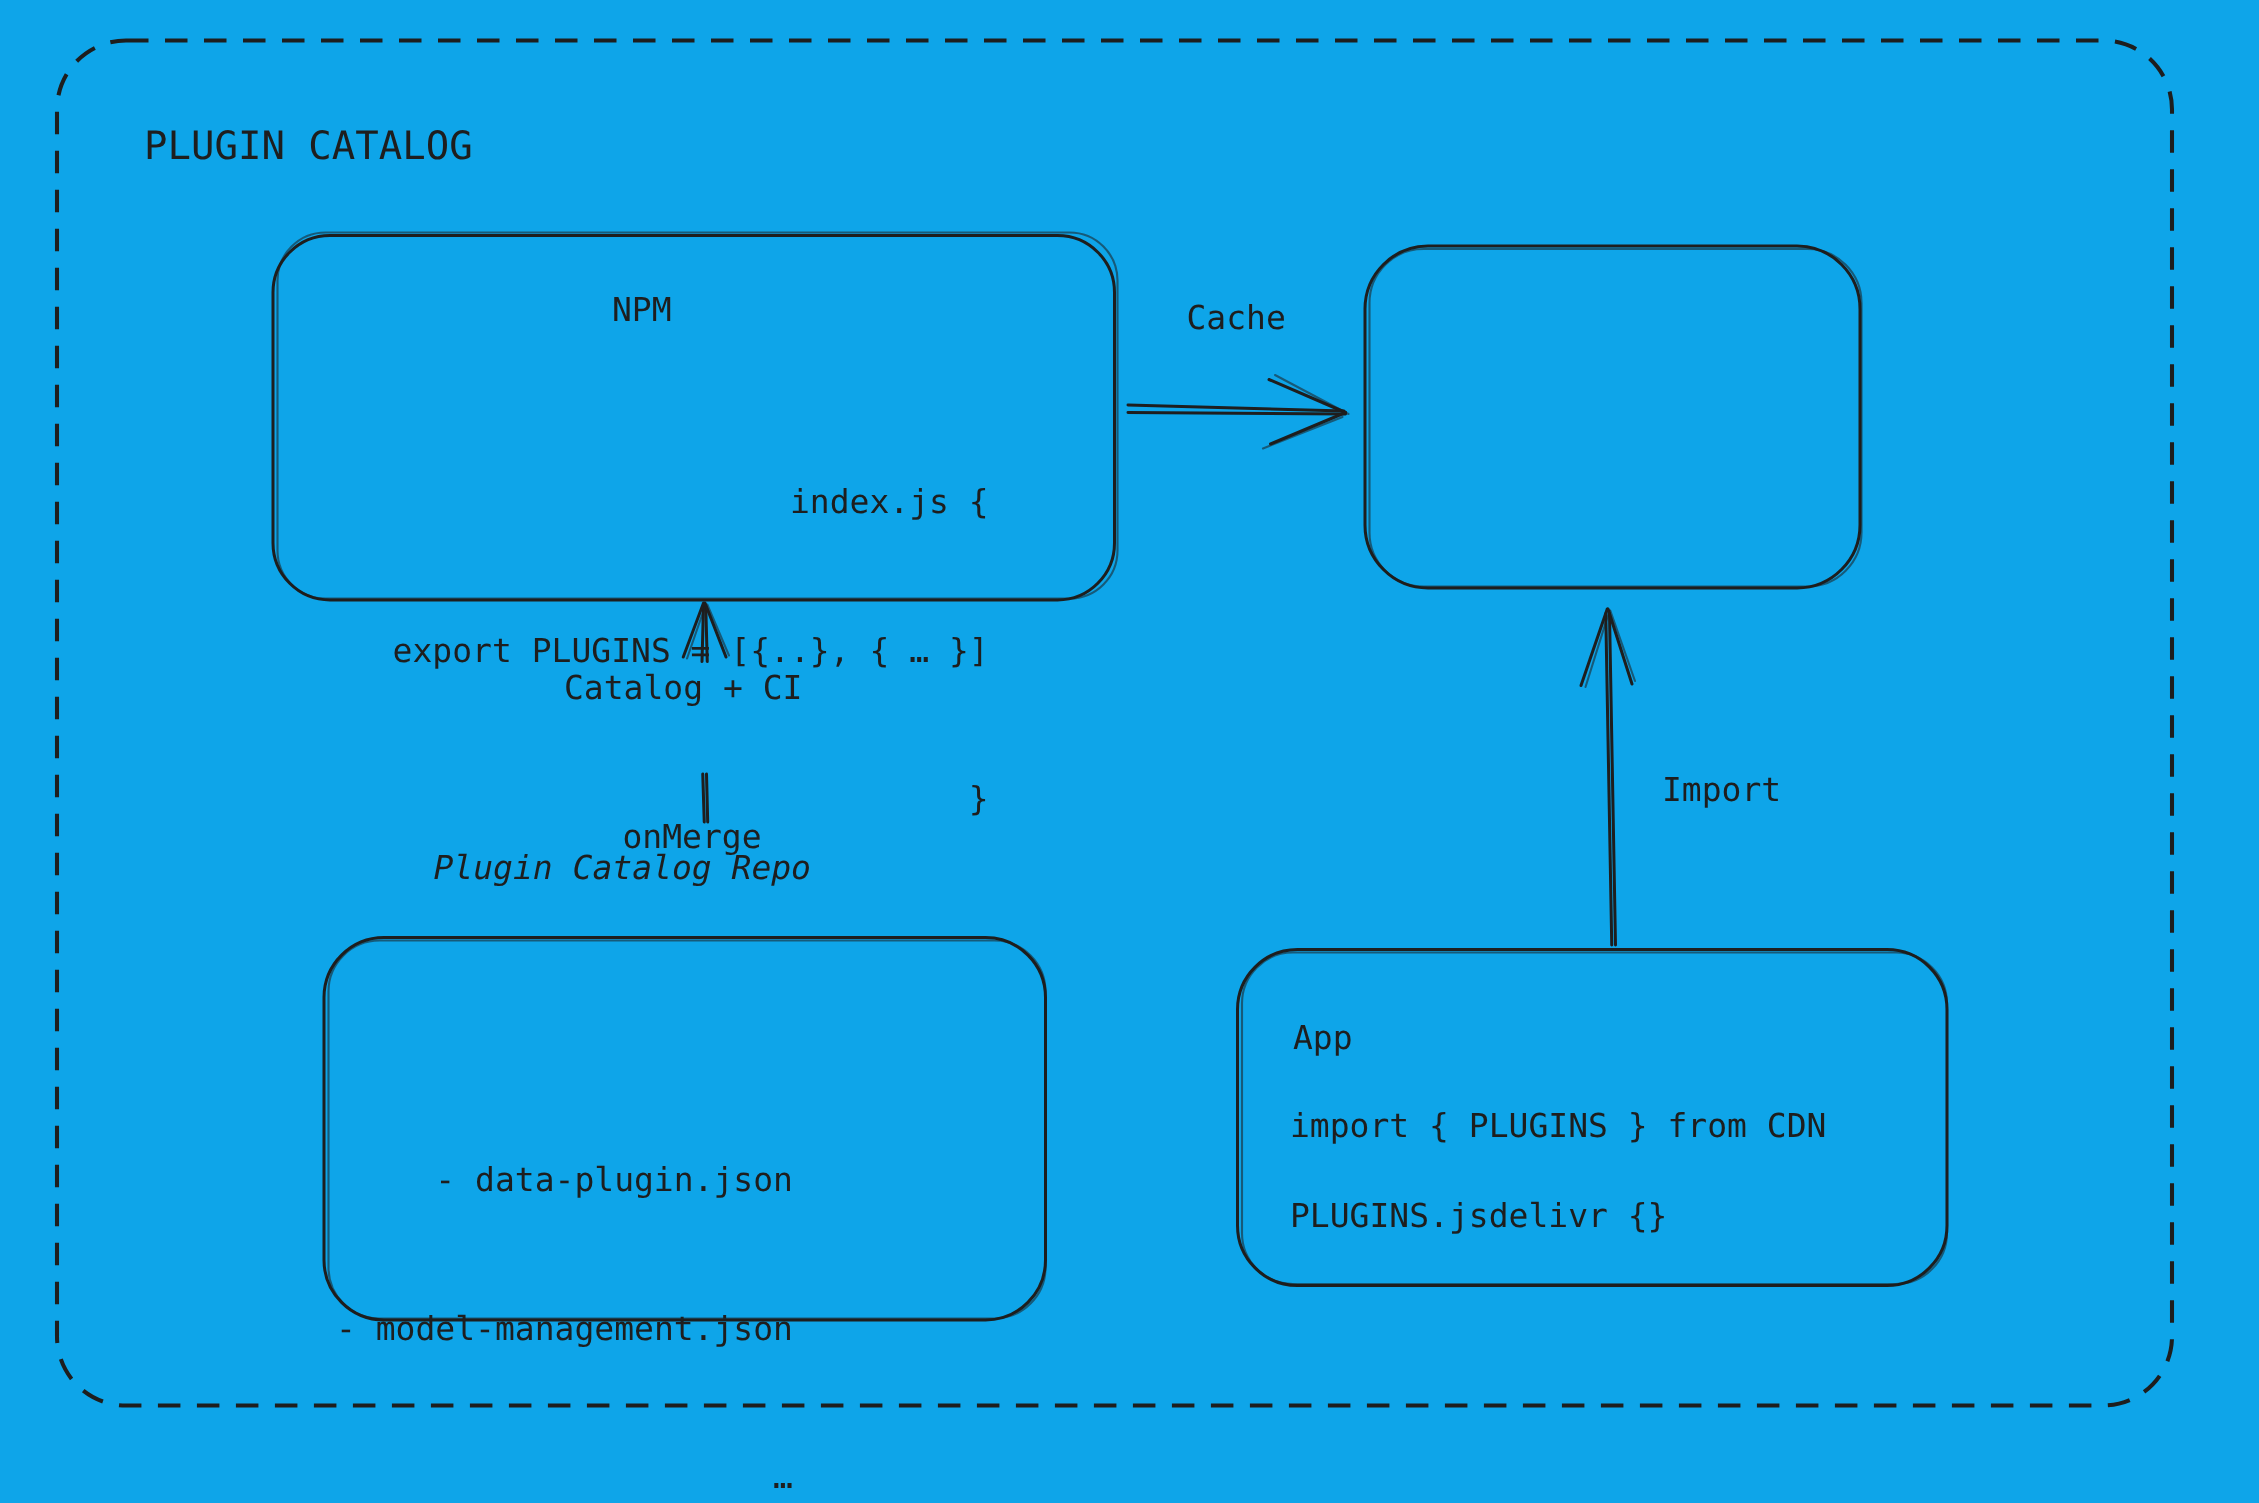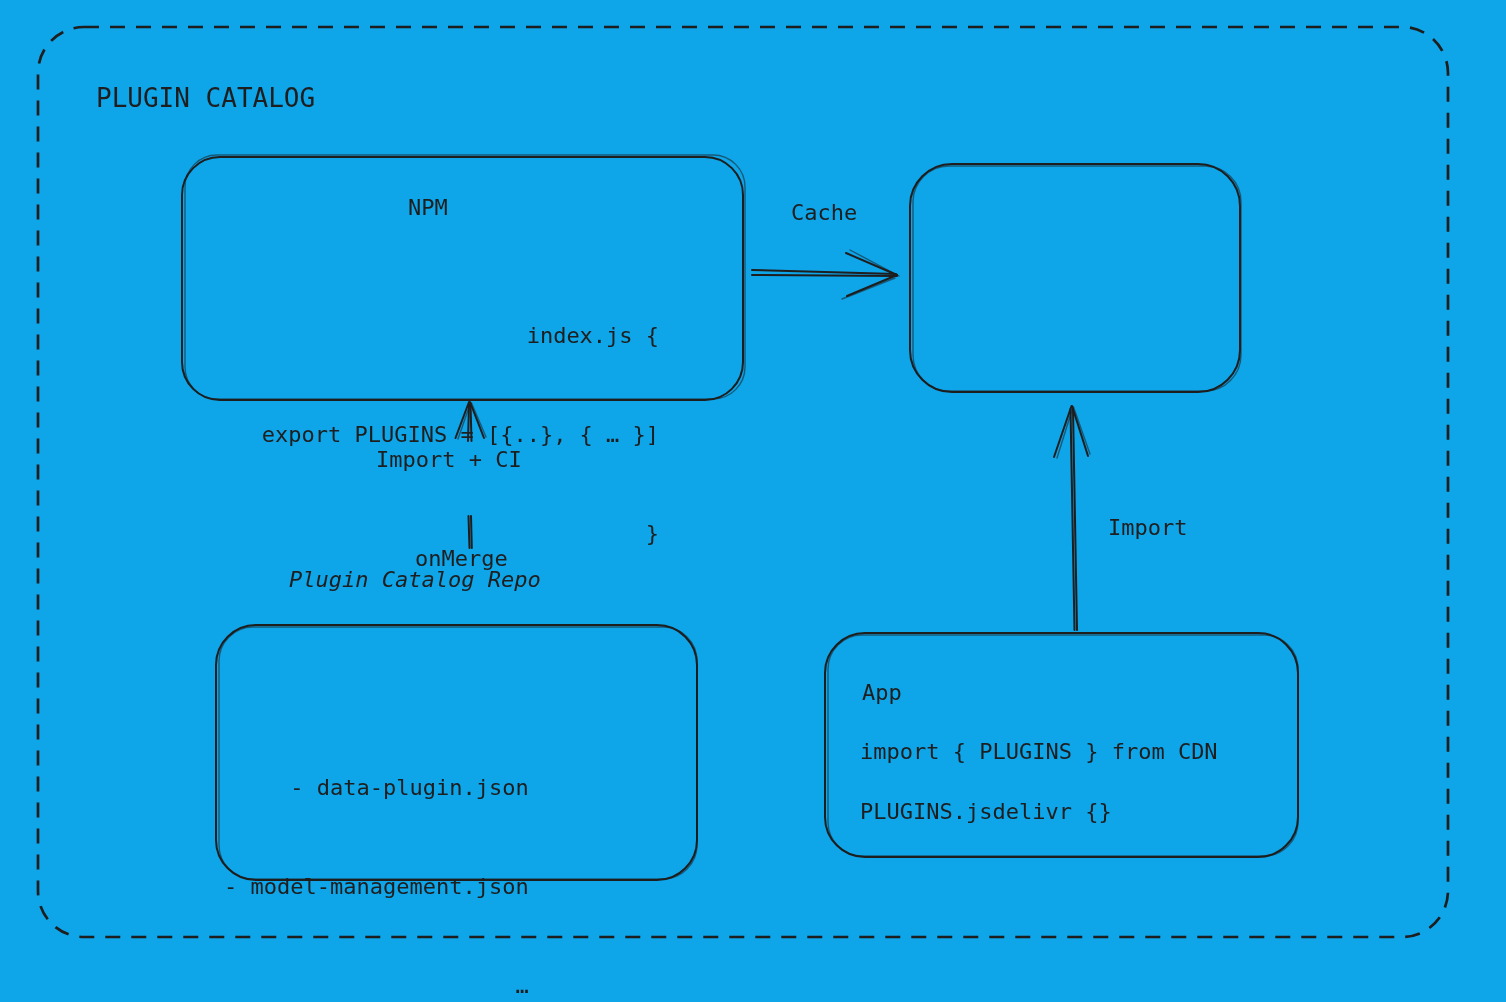--- a/index.html
+++ b/index.html
@@ -113,21 +113,21 @@
   <div class="label" style="left:408px; top:194px;">NPM</div>
   <div class="label codeblock" style="left:222px; top:253px;">
     <div>index.js {</div>
     <div>   export PLUGINS = [{..}, { … }]</div>
     <div>}</div>
   </div>
 
   <div class="label" style="left:791px; top:199px;">Cache</div>
 
 
-  <div class="label" style="left:376px; top:446px;">Import + CI</div>
+  <div class="label" style="left:376px; top:446px;">Catalog + CI</div>
   <div class="label" style="left:415px; top:505px;margin-top:40px;">onMerge</div>
 
   <div class="label" style="left:289px; top:566px;font-style:italic;">Plugin Catalog Repo</div>
   <div class="label codeblock" style="left:224px; top:705px;">
     <div>- data-plugin.json</div>
     <div>- model-management.json</div>
     <div>…</div>
   </div>
 
   <div class="label" style="left:1108px; top:514px;">Import</div>

